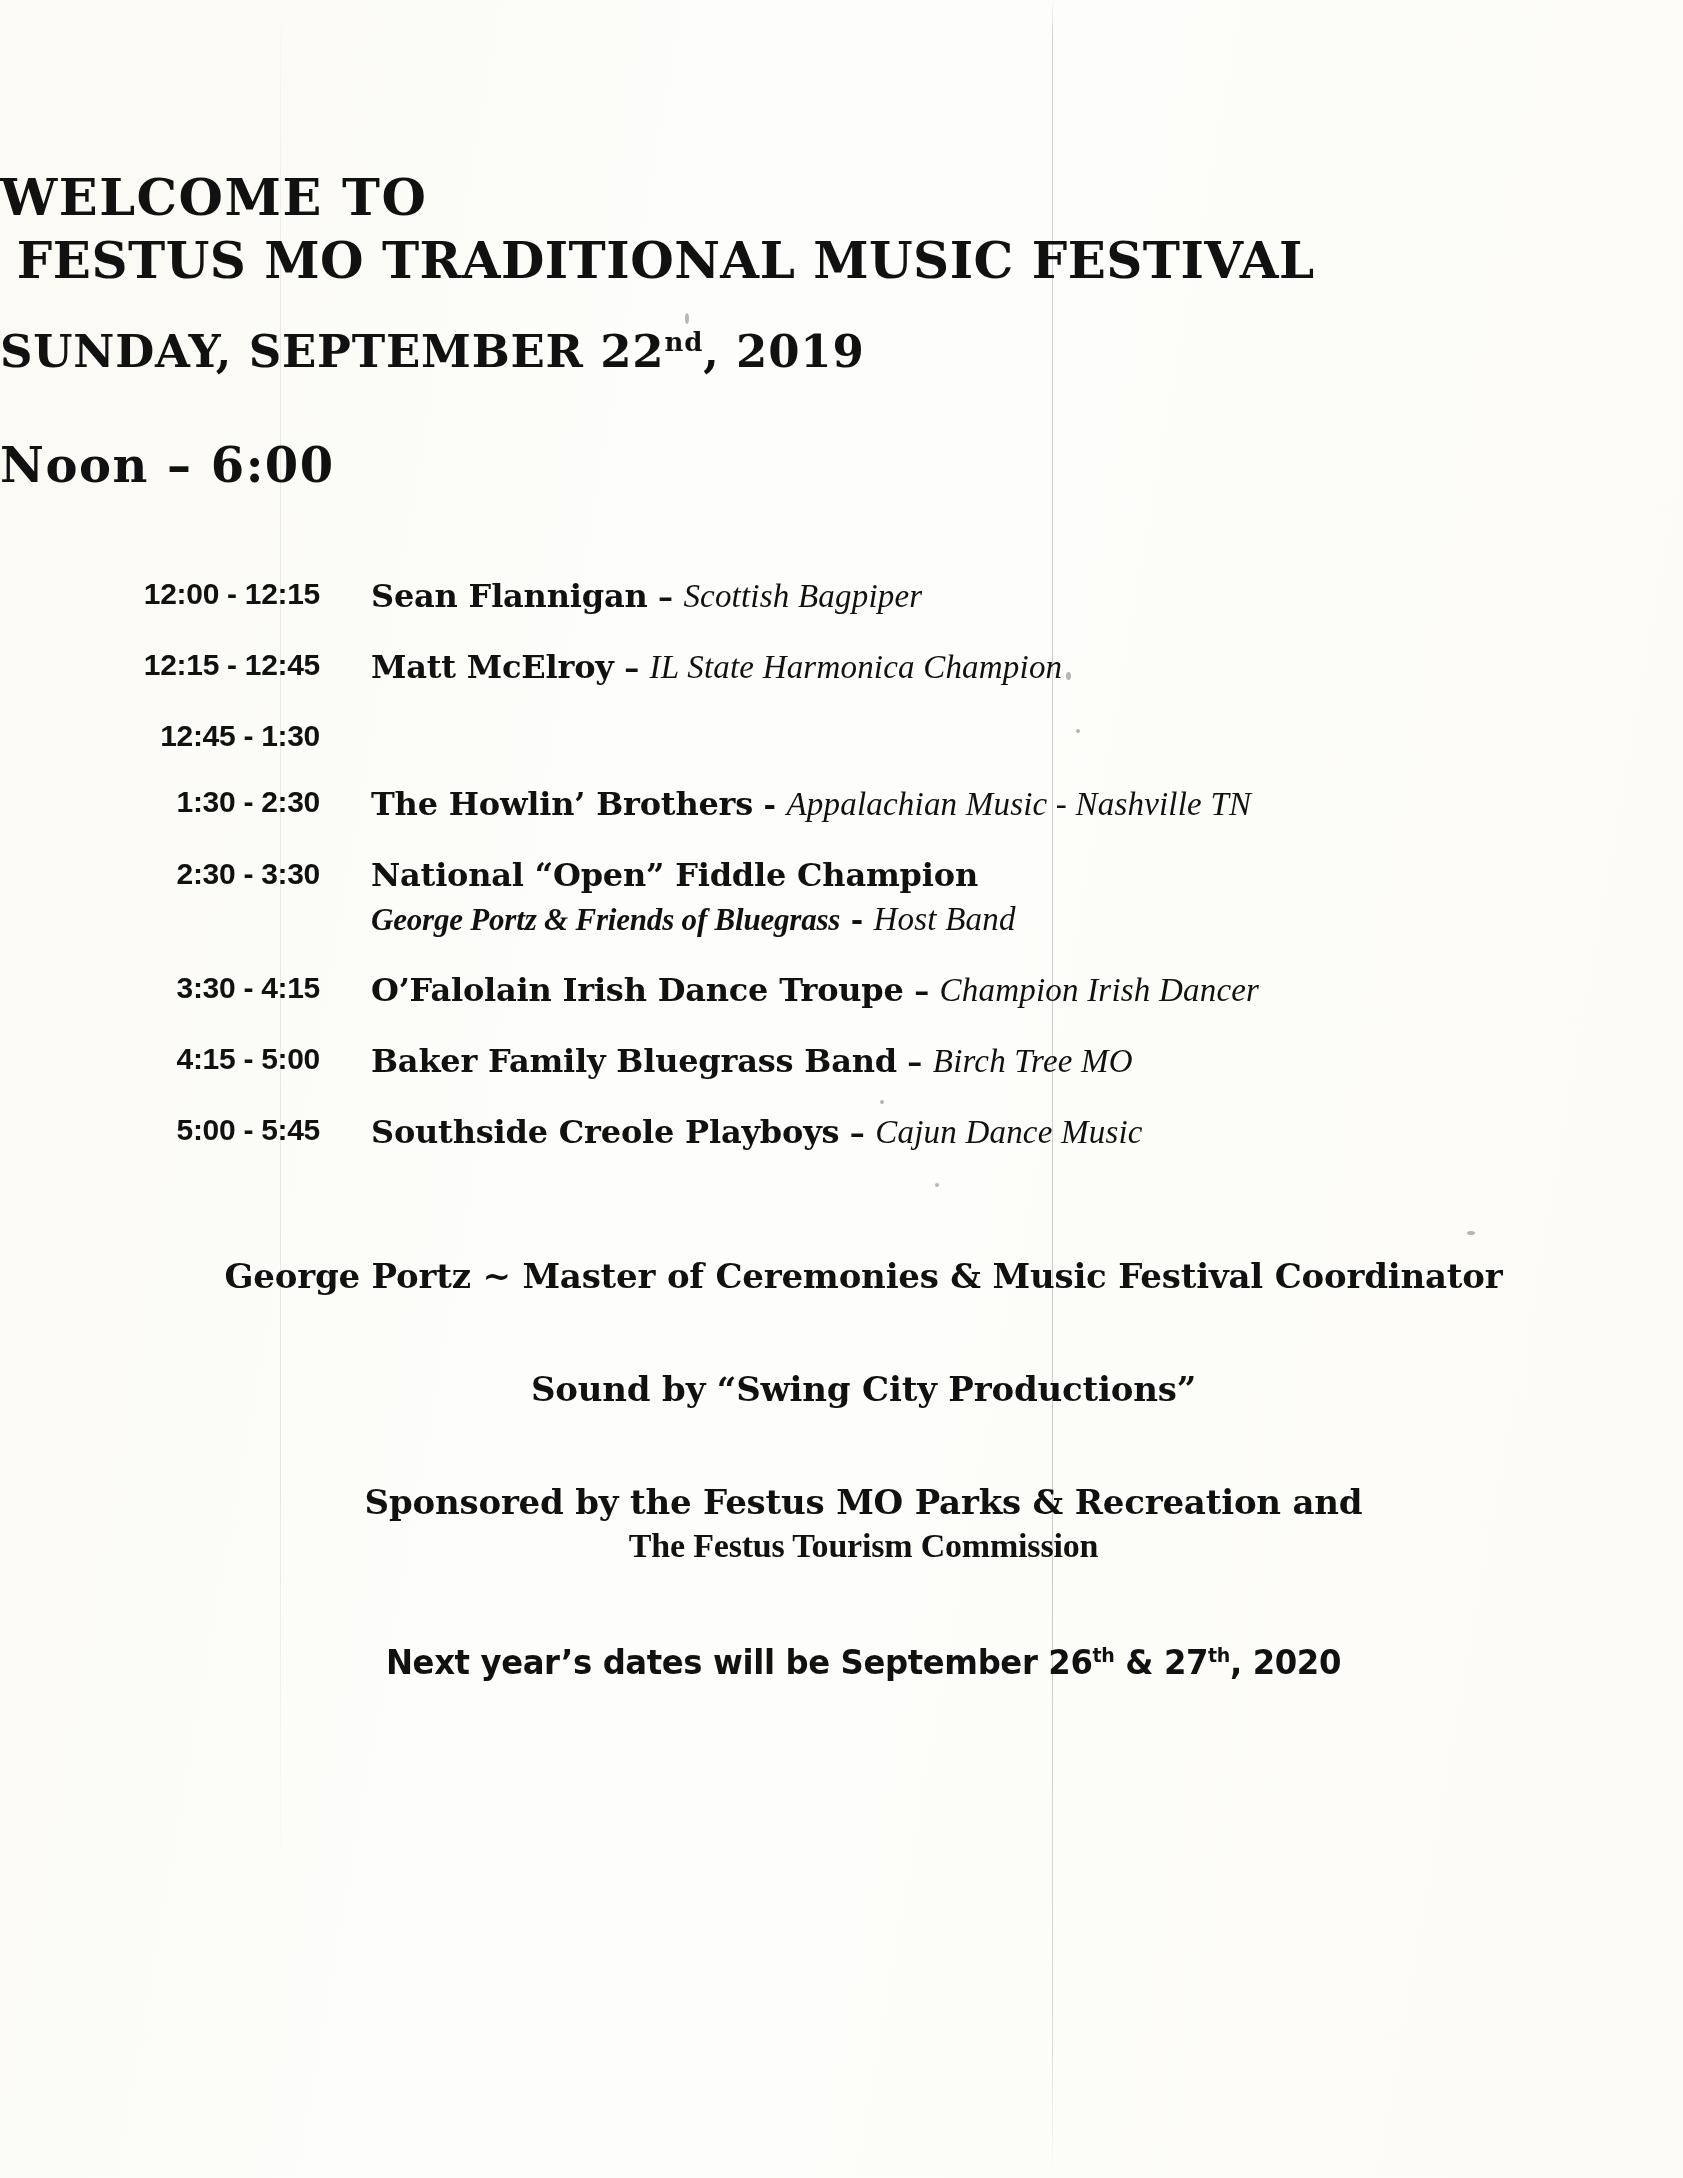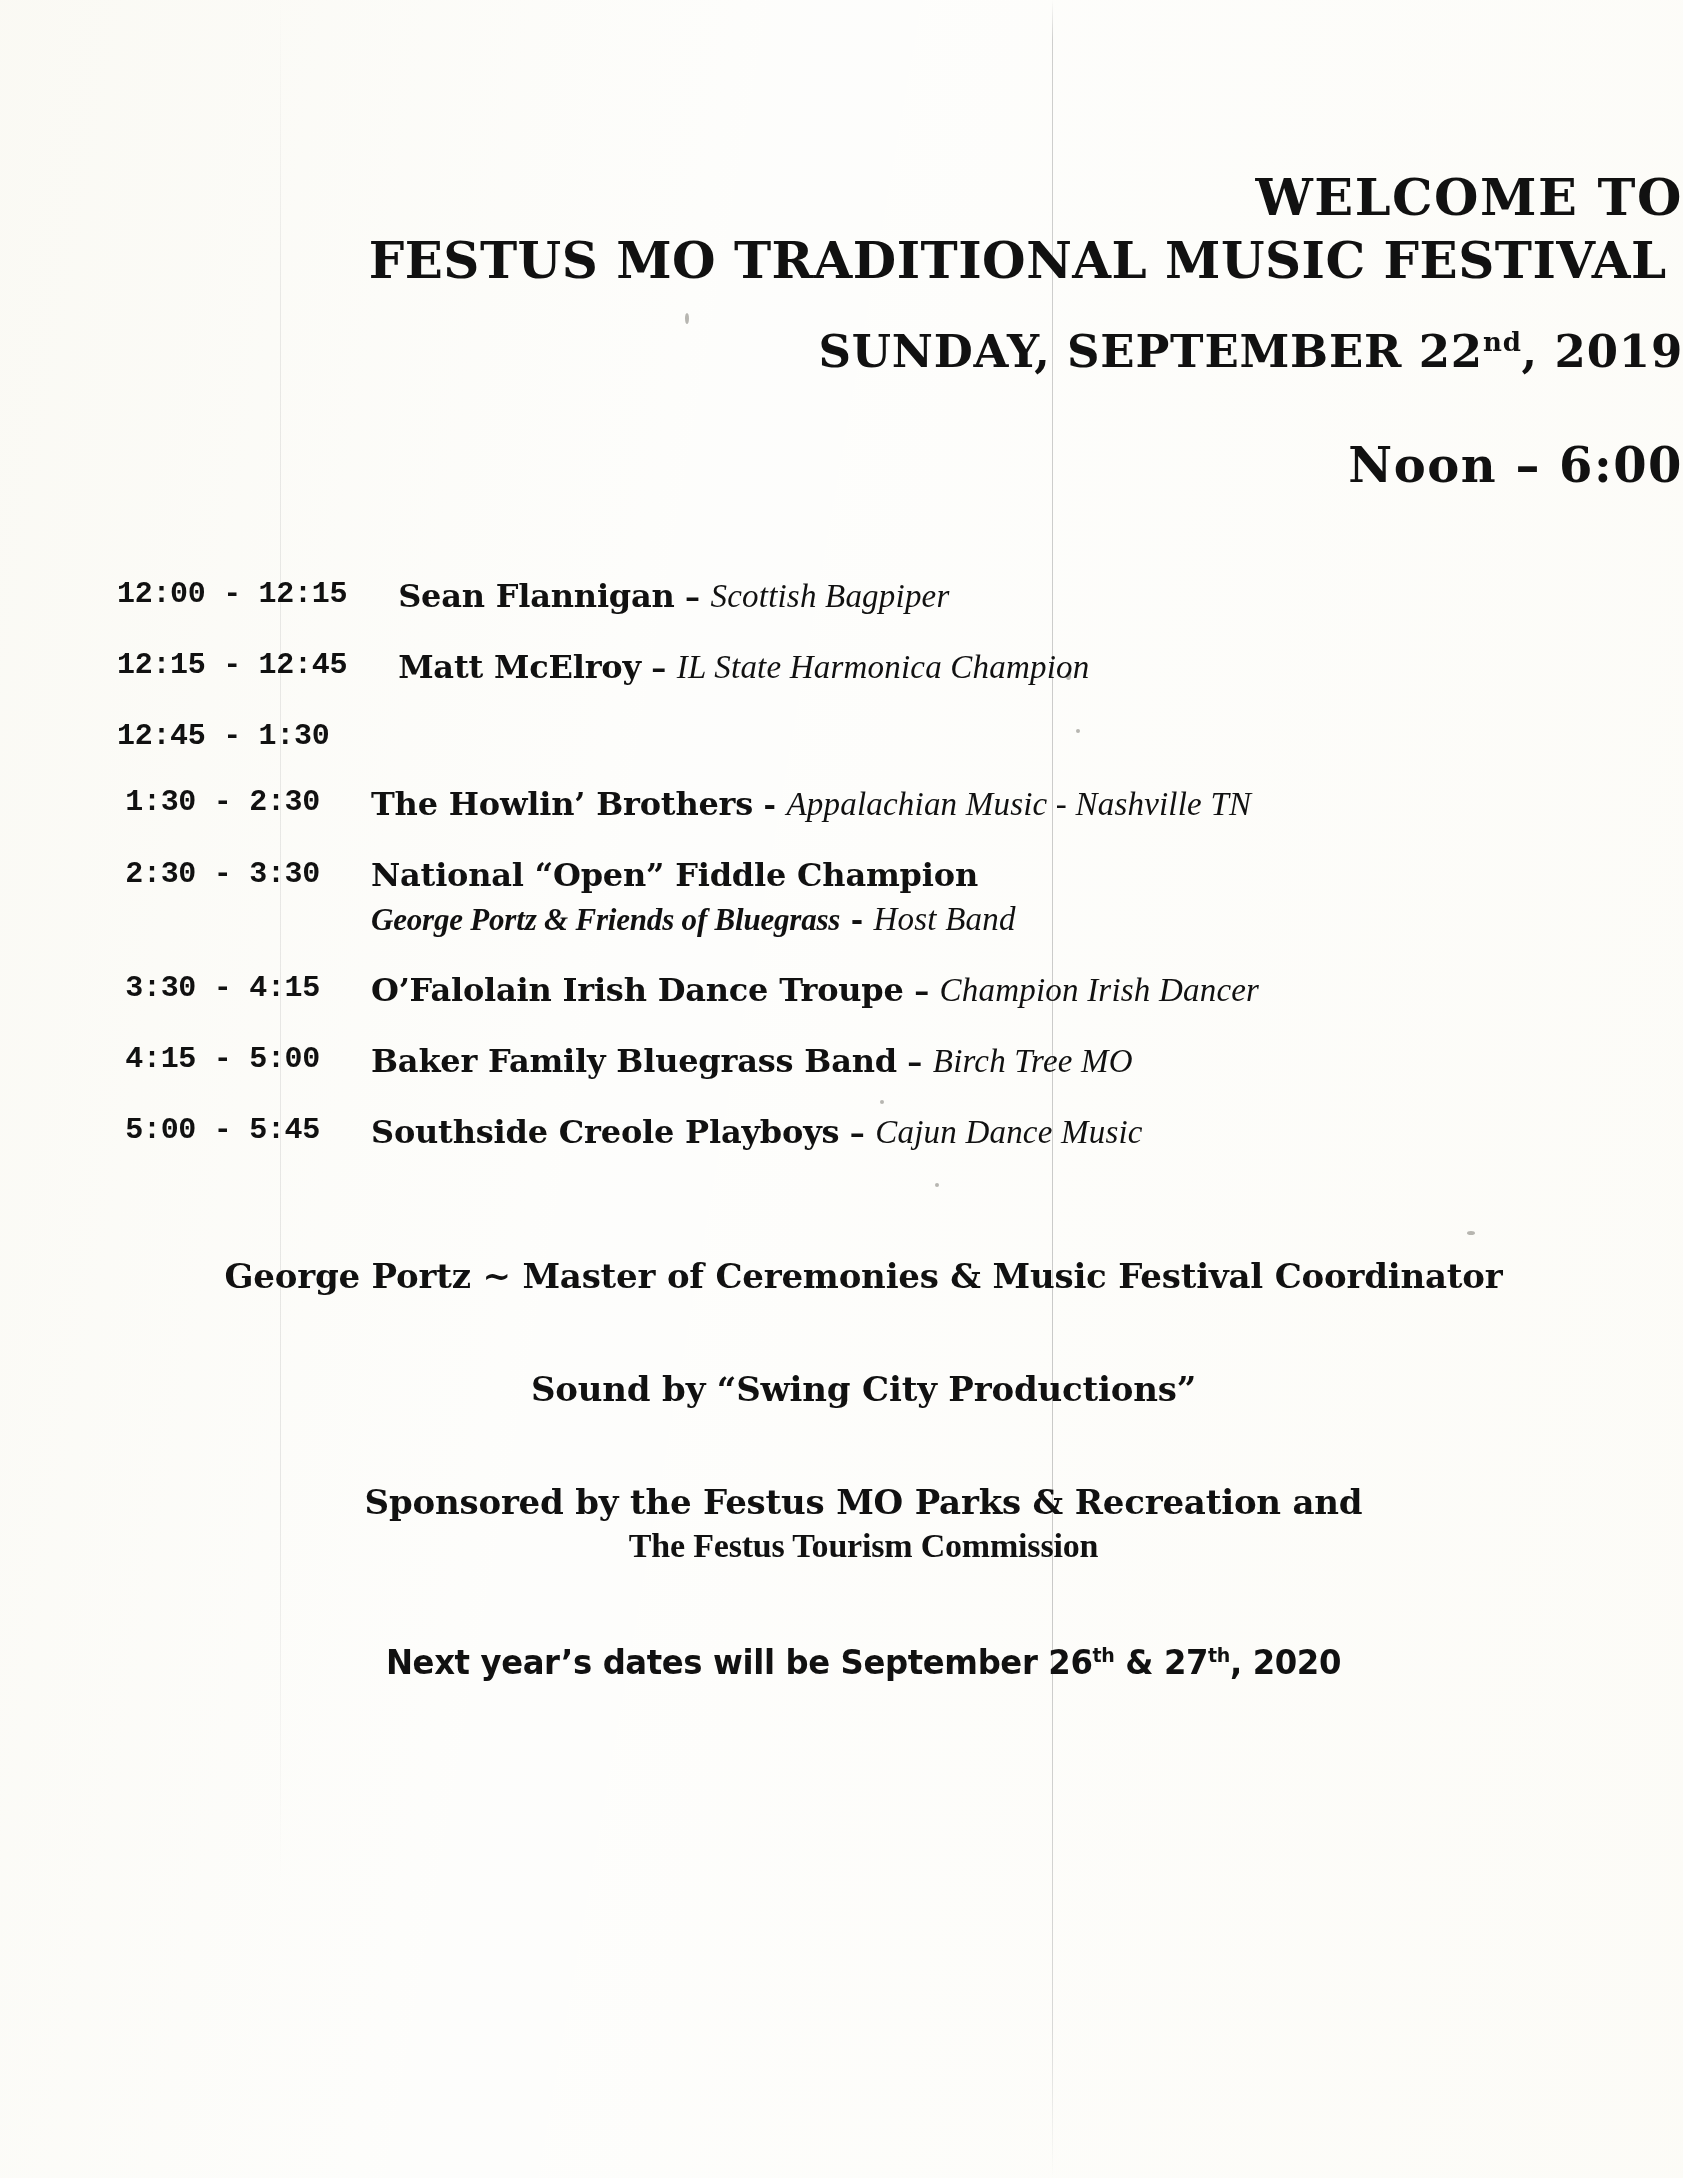--- a/index.html
+++ b/index.html
@@ -60,21 +60,21 @@
     opacity: .55;
   }
 
   .content {
     position: relative;
     z-index: 3;
     padding-top: 170px;
   }
 
   
-  .title-block { text-align: right; padding-left: 44px; }
+  .title-block { text-align: left; }
 
   .title-line1 {
     font-family: "DejaVu Serif", "Liberation Serif", serif;
     font-weight: bold;
     font-size: 51px;
     letter-spacing: 1.5px;
     line-height: 1.08;
   }
   .title-line2 {
     font-family: "DejaVu Serif", "Liberation Serif", serif;
@@ -112,21 +112,21 @@
     padding-right: 59px;
   }
   .sched-row {
     display: flex;
     align-items: flex-start;
     margin-bottom: 31px;
   }
   .sched-time {
     flex: 0 0 203px;
     text-align: right;
-    font-family: Liberation Mono, monospace;
+    font-family: Liberation Sans, sans-serif;
     font-weight: bold;
     font-size: 30px;
     letter-spacing: -0.3px;
     white-space: nowrap;
     padding-top: 1px;
   }
   .sched-desc {
     padding-left: 51px;
     font-size: 32px;
     line-height: 1.22;

